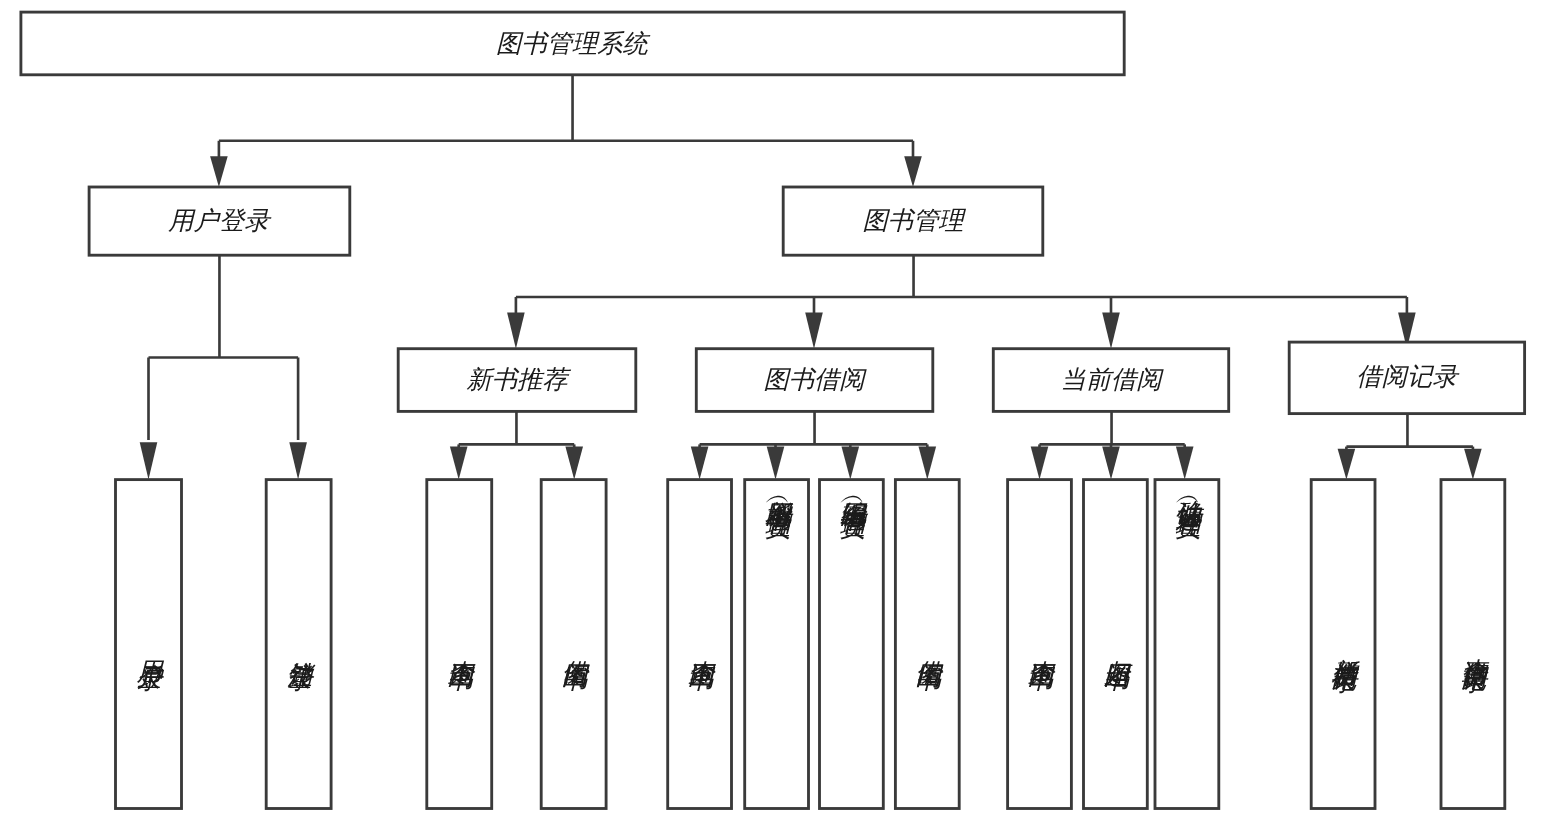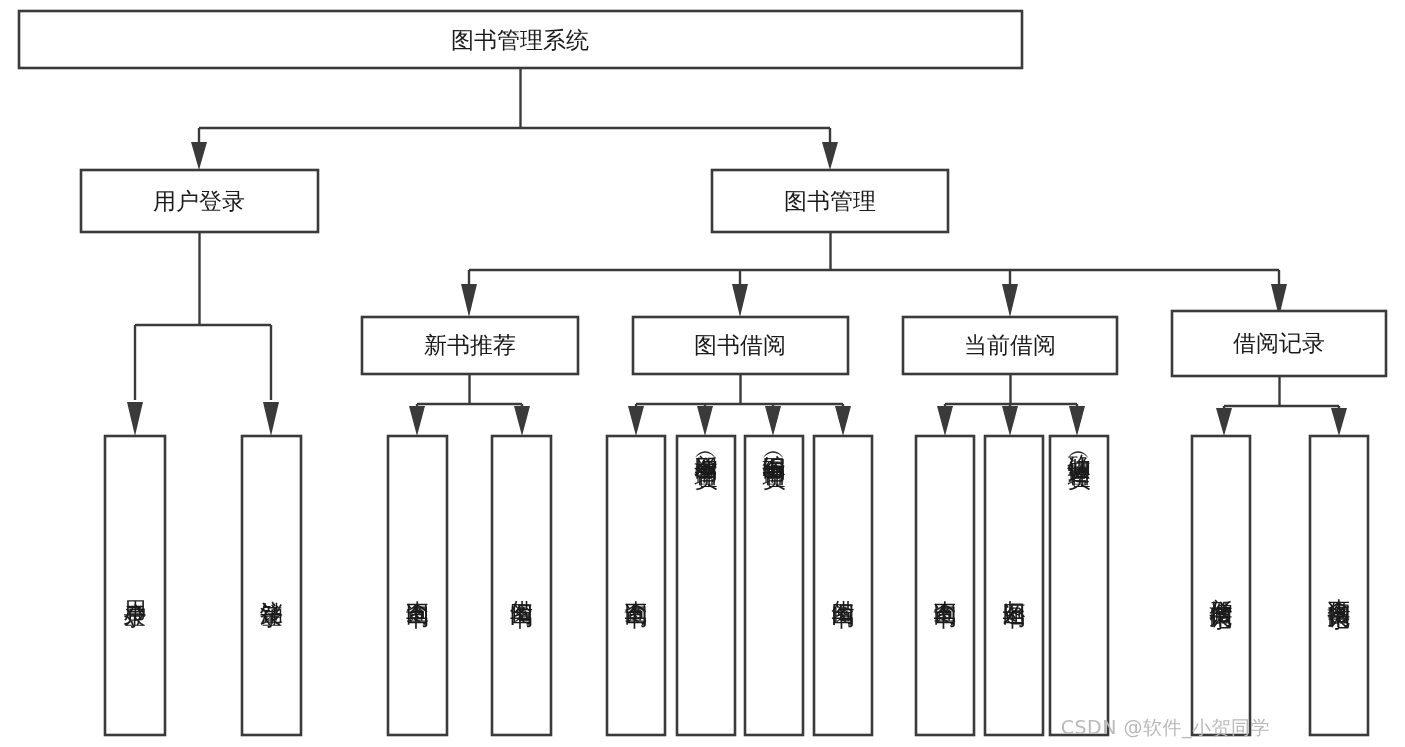--- a/index.html
+++ b/index.html
@@ -11,20 +11,21 @@
     width: 1405px;
     height: 747px;
     font-family: "Liberation Sans", "DejaVu Sans", sans-serif;
     overflow: hidden;
     position: relative;
   }
   #diagram-root {
     position: relative;
     width: 1284px;
     height: 747px;
+    font-style: italic;
   }
   svg.diagram-canvas {
     position: absolute;
     top: 0;
     left: 0;
     width: 1405px;
     height: 747px;
   }
   .node-box {
     fill: #ffffff;
@@ -233,14 +234,13 @@
     <span class="node-label-v">确认归还（管理员）</span>
   </div>
 
   <div class="node-label-v-wrap" style="left:1192px; top:436px; width:58px; height:299px;">
     <span class="node-label-v">新增借阅记录</span>
   </div>
   <div class="node-label-v-wrap" style="left:1310px; top:436px; width:58px; height:299px;">
     <span class="node-label-v">查询借阅记录</span>
   </div>
 
-  <div class="watermark">CSDN @软件_小贺同学</div>
 </div>
 
 </body></html>

